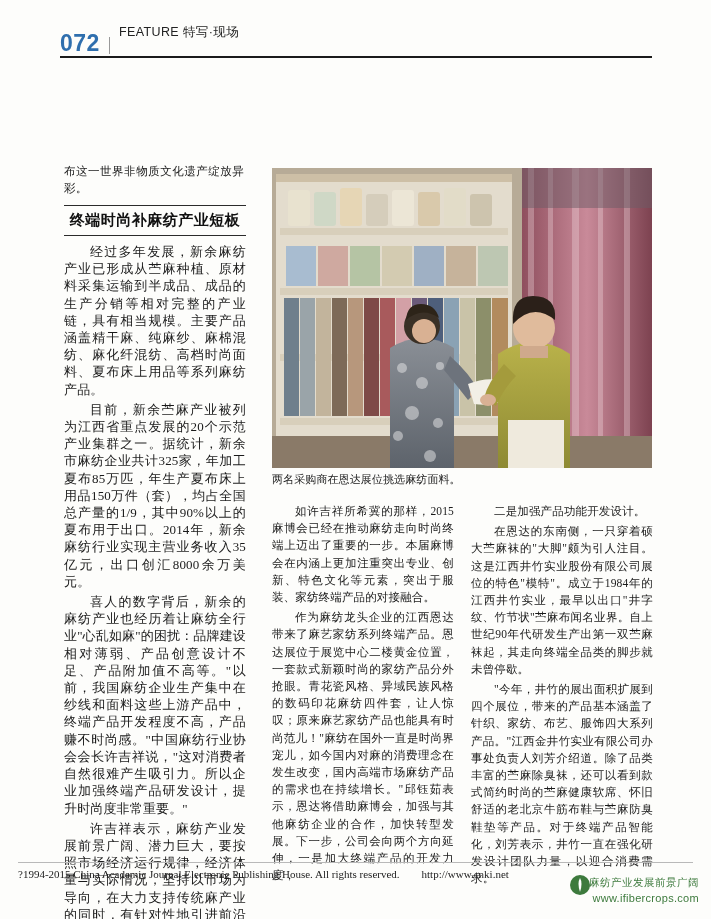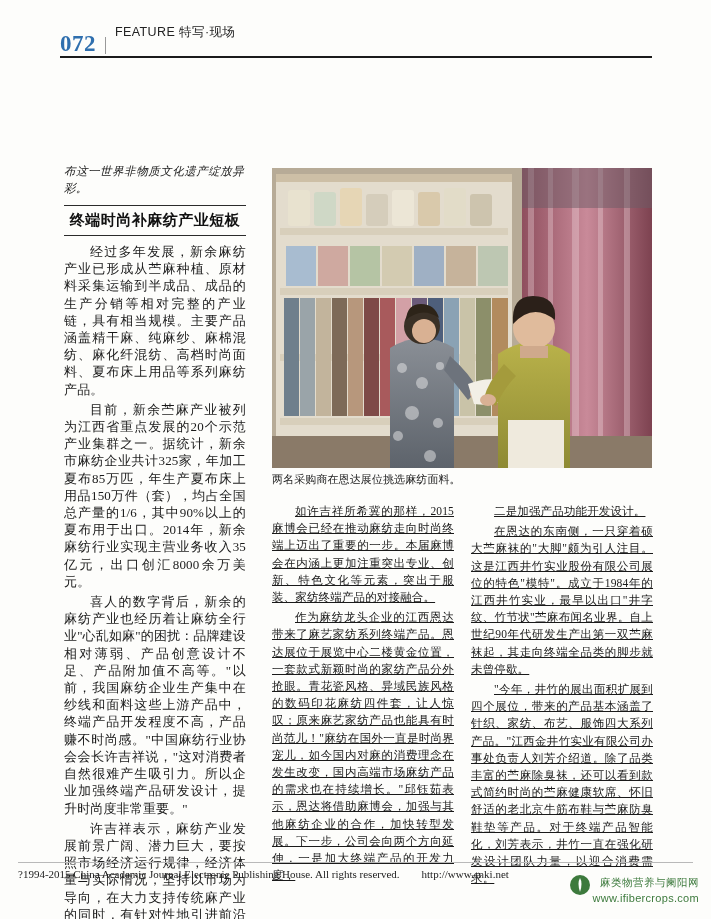--- a/index.html
+++ b/index.html
@@ -26,21 +26,21 @@
   .header {
     position: absolute;
     left: 60px;
     top: 22px;
     width: 600px;
     height: 34px;
     display: flex;
     align-items: flex-end;
   }
   .folio {
-    font-family: Liberation Serif, serif;
+    font-family: Liberation Sans, sans-serif;
     font-size: 23px;
     font-weight: bold;
     color: #2f6fae;
     letter-spacing: 0.5px;
     line-height: 1;
     padding-bottom: 1px;
   }
   .header-divider {
     width: 1px;
     height: 17px;
@@ -67,21 +67,20 @@
   
   .lead-text {
     position: absolute;
     left: 64px;
     top: 163px;
     width: 180px;
     font-size: 11.5px;
     line-height: 17px;
     text-align: justify;
     letter-spacing: 0.2px;
-    font-style: italic;
   }
 
   
   .section-head {
     position: absolute;
     left: 64px;
     top: 205px;
     width: 182px;
   }
   .section-head .rule {
@@ -147,21 +146,20 @@
     width: 382px;
     display: flex;
     gap: 17px;
   }
   .lower .col {
     width: 182px;
     font-size: 11.5px;
     line-height: 17.2px;
     text-align: justify;
     letter-spacing: 0.15px;
-    text-decoration: underline;
   }
   .lower .col p { margin: 0 0 3px 0; text-indent: 2em; }
 
   .col2-lower {
     position: absolute;
     left: 64px;
     top: 503px;
     width: 182px;
     font-size: 11.5px;
     line-height: 17.2px;
@@ -234,21 +232,21 @@
   <div class="lead-text">布这一世界非物质文化遗产绽放异彩。</div>
 
   <div class="section-head">
     <div class="rule"></div>
     <div class="title">终端时尚补麻纺产业短板</div>
     <div class="rule"></div>
   </div>
 
   <div class="col1">
     <p>经过多年发展，新余麻纺产业已形成从苎麻种植、原材料采集运输到半成品、成品的生产分销等相对完整的产业链，具有相当规模。主要产品涵盖精干麻、纯麻纱、麻棉混纺、麻化纤混纺、高档时尚面料、夏布床上用品等系列麻纺产品。</p>
-    <p>目前，新余苎麻产业被列为江西省重点发展的20个示范产业集群之一。据统计，新余市麻纺企业共计325家，年加工夏布85万匹，年生产夏布床上用品150万件（套），均占全国总产量的1/6，其中90%以上的夏布用于出口。2014年，新余麻纺行业实现主营业务收入35亿元，出口创汇8000余万美元。</p>
+    <p>目前，新余苎麻产业被列为江西省重点发展的20个示范产业集群之一。据统计，新余市麻纺企业共计325家，年加工夏布85万匹，年生产夏布床上用品150万件（套），均占全国总产量的1/9，其中90%以上的夏布用于出口。2014年，新余麻纺行业实现主营业务收入35亿元，出口创汇8000余万美元。</p>
     <p>喜人的数字背后，新余的麻纺产业也经历着让麻纺全行业"心乱如麻"的困扰：品牌建设相对薄弱、产品创意设计不足、产品附加值不高等。"以前，我国麻纺企业生产集中在纱线和面料这些上游产品中，终端产品开发程度不高，产品赚不时尚感。"中国麻纺行业协会会长许吉祥说，"这对消费者自然很难产生吸引力。所以企业加强终端产品研发设计，提升时尚度非常重要。"</p>
     <p>许吉祥表示，麻纺产业发展前景广阔、潜力巨大，要按照市场经济运行规律，经济体量与实际情况，坚持以市场为导向，在大力支持传统麻产业的同时，有针对性地引进前沿设计理念，引领时尚潮流，实现麻纺产业由传统麻纺向时尚麻纺的创新转变。</p>
   </div>
 
   <div class="photo-wrap">
     <div class="photo">
       <svg width="380" height="300" viewBox="0 0 380 300" xmlns="http://www.w3.org/2000/svg">
         <defs>
           <linearGradient id="wallg" x1="0" y1="0" x2="0" y2="1">
             <stop offset="0%" stop-color="#cfc2ae"></stop>
@@ -393,17 +391,17 @@
     <span class="cnki-url">http://www.cnki.net</span>
   </div>
 
   <div class="brand-logo">
     <svg width="22" height="22" viewBox="0 0 22 22" xmlns="http://www.w3.org/2000/svg">
       <circle cx="11" cy="11" r="10" fill="#3d7a3d"></circle>
       <path d="M11 4 Q14 9 11 18 Q8 9 11 4 Z" fill="#ffffff"></path>
     </svg>
   </div>
   <div class="brand">
-    <div class="cn">麻类物营养与阑阳网</div>
+    <div class="cn">麻纺产业发展前景广阔</div>
     <div class="en">www.ifibercrops.com</div>
   </div>
 
 </div>
 
 </body></html>

